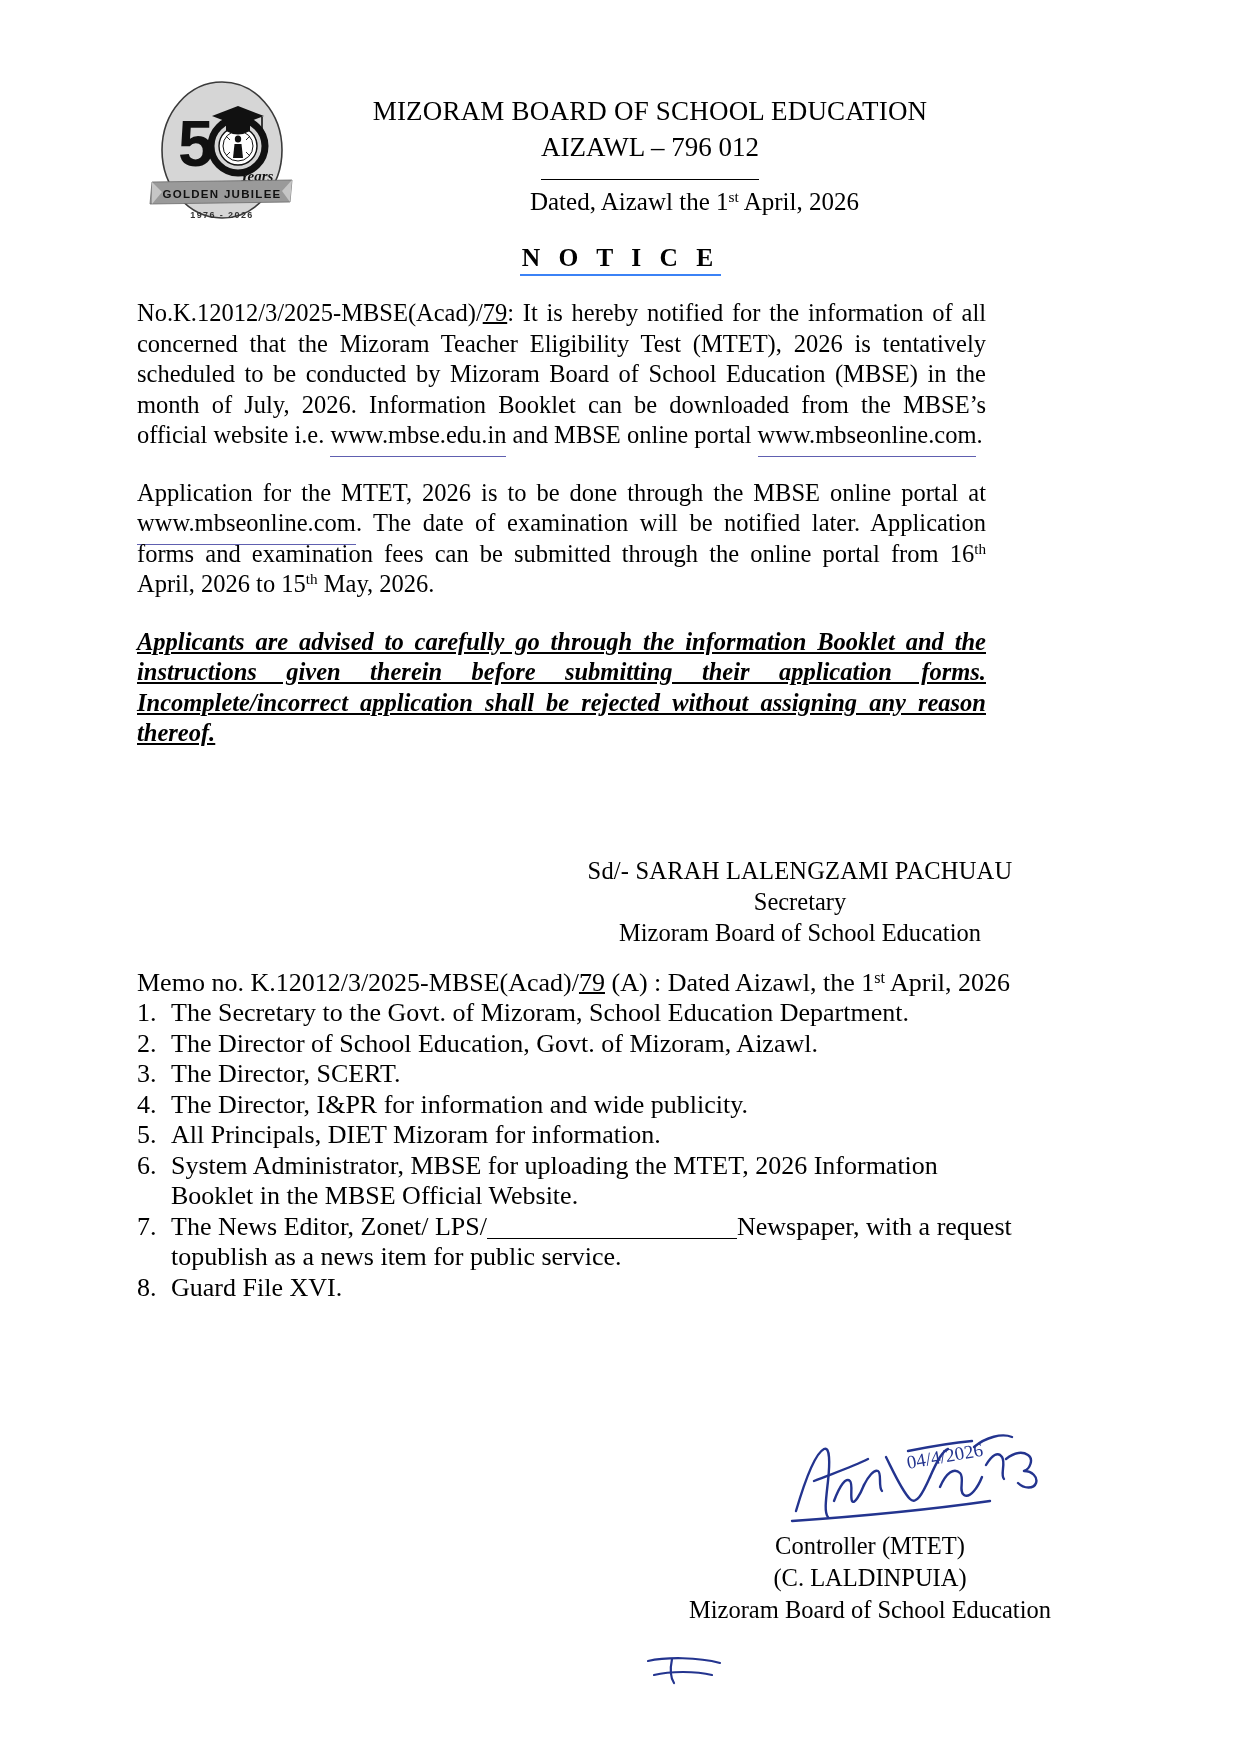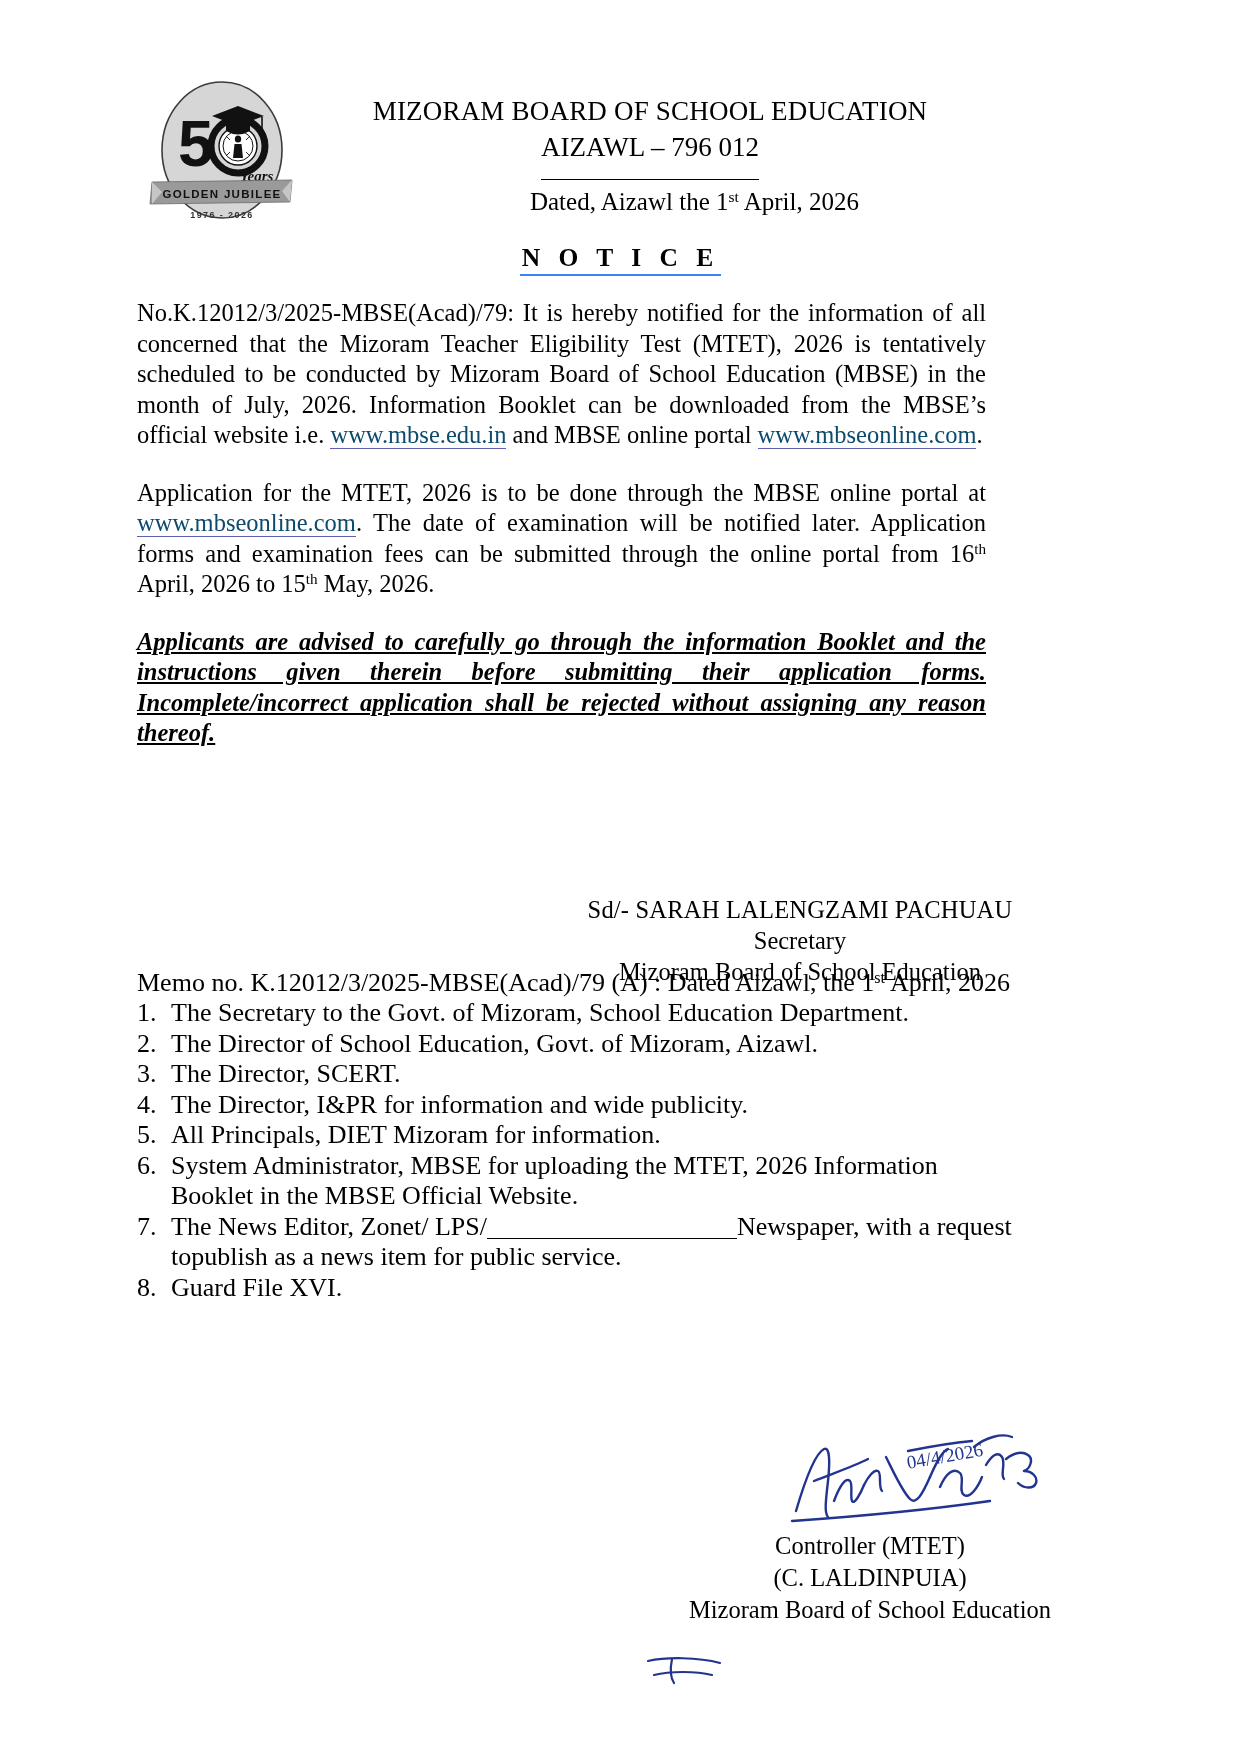--- a/index.html
+++ b/index.html
@@ -105,40 +105,40 @@
     text-align: justify;
     text-justify: inter-word;
   }
   p.para:last-child { margin-bottom: 8px; text-decoration: underline; }
 
   p.italic-para {
     font-style: italic;
     font-weight: bold;
   }
 
-  .u { text-decoration-thickness: 1.5px; }
+  .u { text-decoration: underline; text-decoration-thickness: 1.5px; }
 
   a.link, .link {
-    color: #0c4a6e;
+    color: #000000;
     text-decoration: none;
     border-bottom: 1.7px solid #6060b0;
-    padding-bottom: 0px;
+    padding-bottom: 8px;
   }
 
   sup {
     font-size: 0.62em;
     vertical-align: 0.52em;
     line-height: 0;
   }
 
   
   .sig-block {
     position: absolute;
     left: 440px;
-    top: 894px;
+    top: 855px;
     width: 720px;
     text-align: center;
     font-size: 24.5px;
     line-height: 31px;
   }
   .sig-name { letter-spacing: 0.2px; }
 
   
   .memo-wrap {
     position: absolute;

